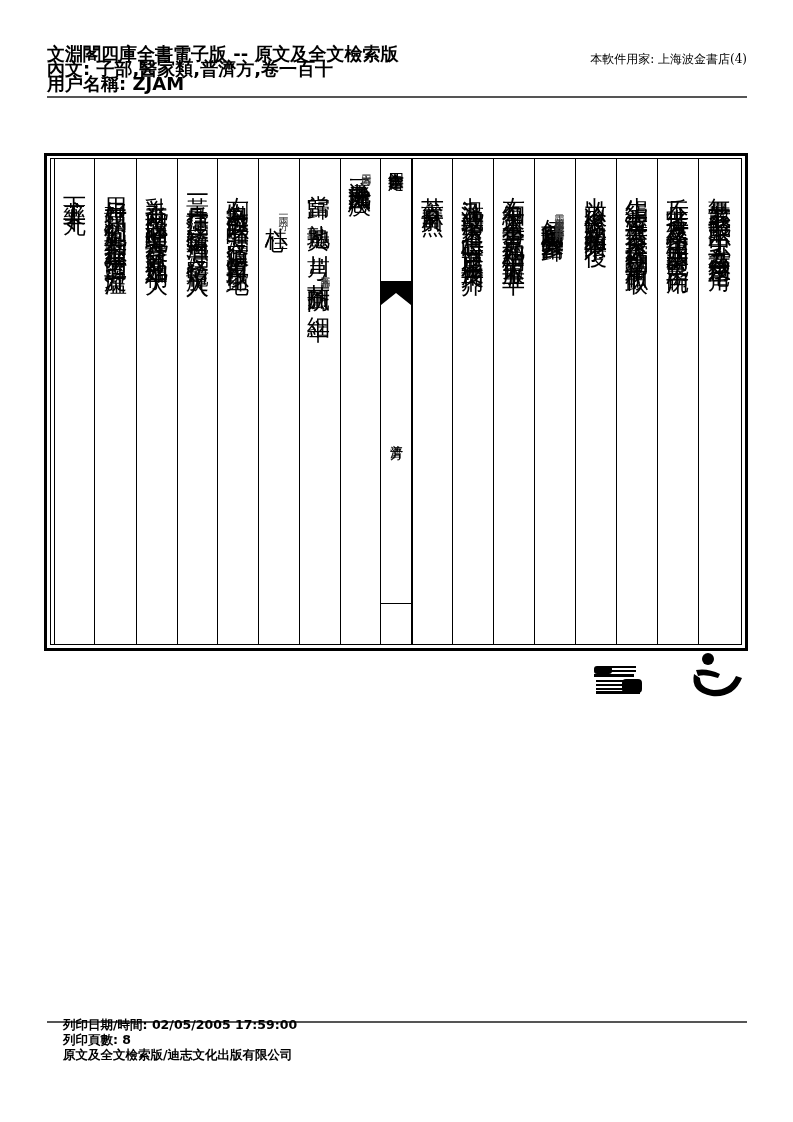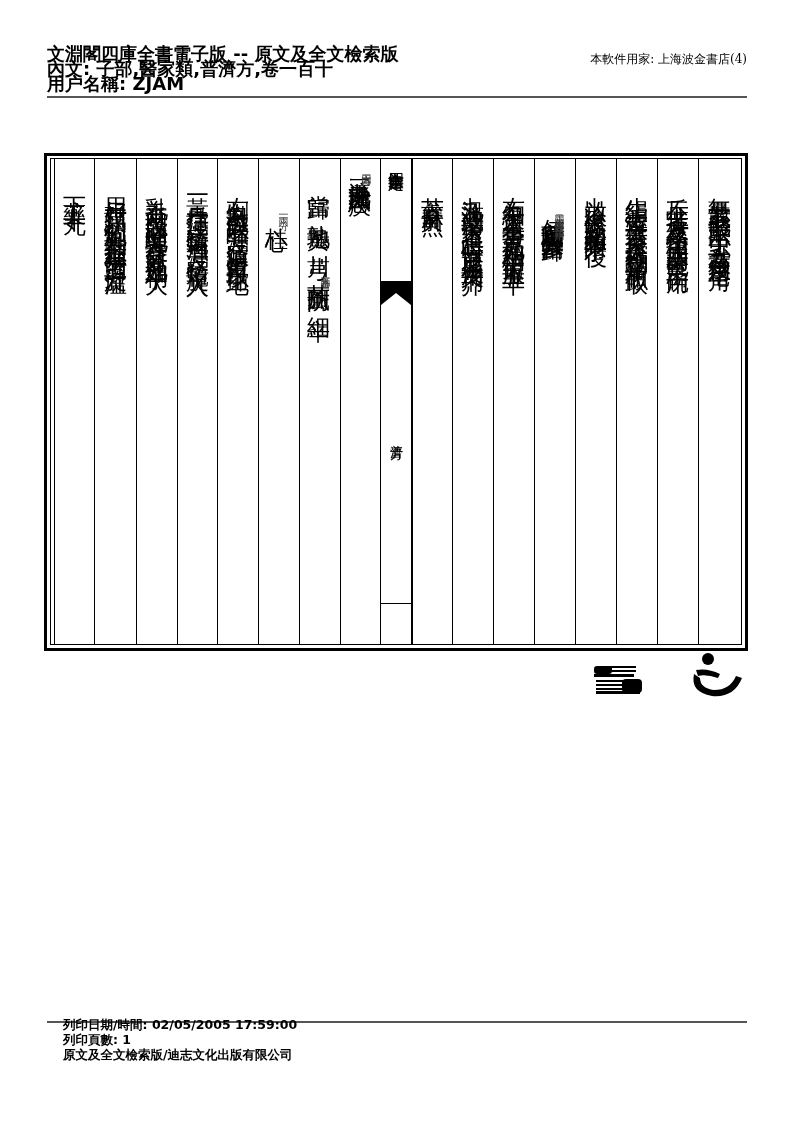--- a/index.html
+++ b/index.html
@@ -161,15 +161,15 @@
 <svg class="logo" style="left:684px;width:62px;height:48px;top:652px;" viewBox="0 0 62 48">
   <circle cx="24" cy="7" r="6" fill="#000"></circle>
   <path d="M10 22 Q6 40 28 44 Q50 46 58 26 L52 24 Q46 38 30 38 Q16 36 16 26 Z" fill="#000"></path>
   <path d="M12 18 Q24 16 36 22 L34 26 Q22 22 14 24 Z" fill="#000"></path>
   <path d="M20 30 Q30 28 42 32 L40 34 Q30 31 22 33 Z" fill="#fff"></path>
 </svg>
 
 <div class="rule" style="top:1021px;"></div>
 <div class="ftr">
   <div>列印日期/時間: 02/05/2005 17:59:00</div>
-  <div>列印頁數: 1</div>
+  <div>列印頁數: 8</div>
   <div>原文及全文檢索版/迪志文化出版有限公司</div>
 </div>
 
 </body></html>

